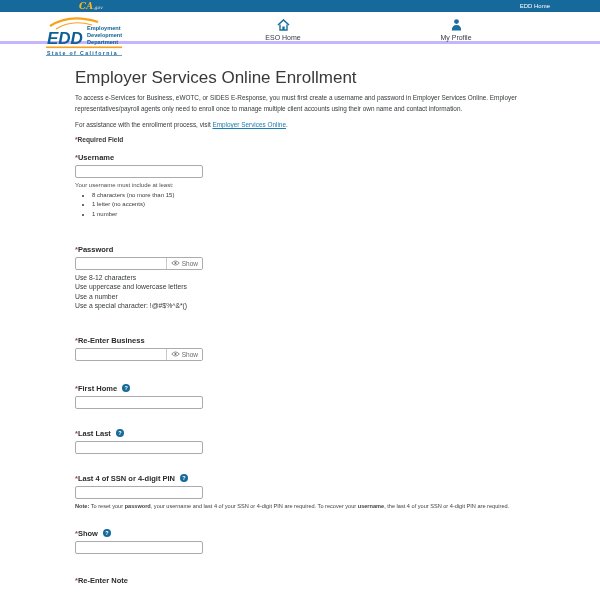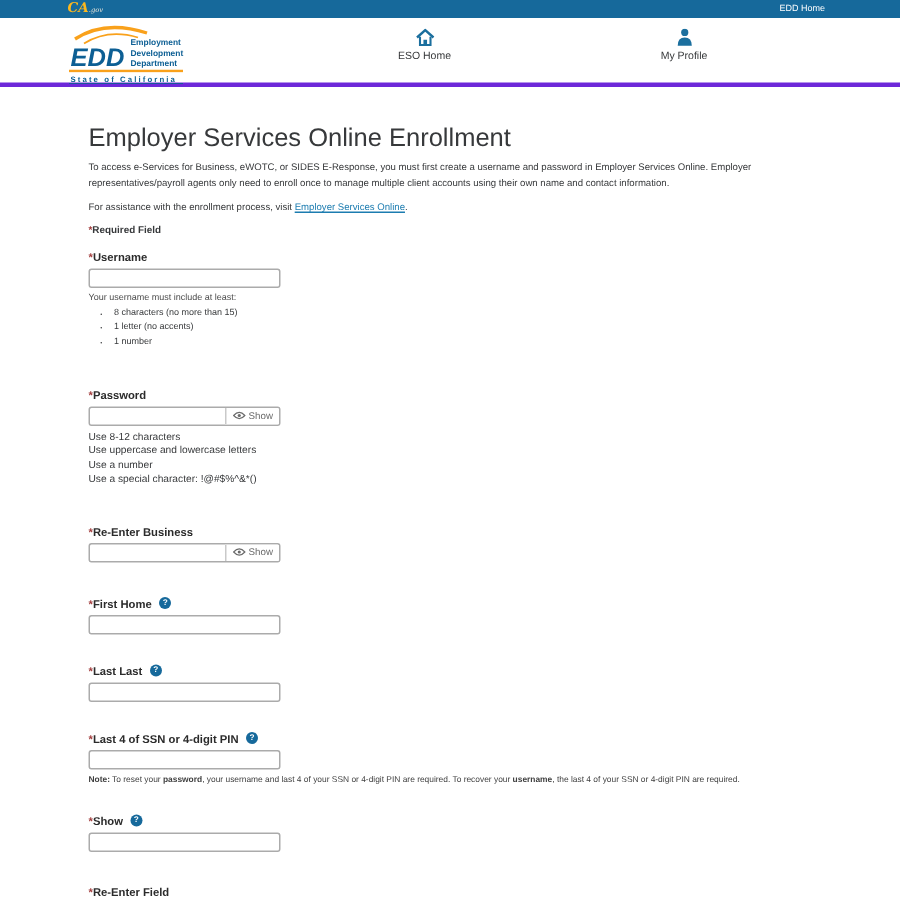--- a/index.html
+++ b/index.html
@@ -12,39 +12,39 @@
   }
   
   .topbar {
     height:12px; background:#16699B;
     display:flex; align-items:center; justify-content:space-between;
     padding:0 50px 0 45px;
   }
   .ca-logo { line-height:12px; cursor:pointer; }
   .ca-logo .ca {
     color:#FDB81E; font-family:"DejaVu Serif", serif;
-    font-style:italic; font-weight:bold; font-size:9px;
+    font-style:italic; font-weight:bold; font-size:9px;margin-left:34px;
   }
   .ca-logo .gov {
     color:#E8E4D9; font-family:"DejaVu Serif", serif;
     font-style:italic; font-size:4.5px;
   }
   .topbar-link { color:#ffffff; font-size:6px; text-decoration:none; cursor:pointer; }
 
   
-  .header { position:relative; height:46px; background:#ffffff; border-bottom:3px solid #6d28d9; }
+  .header { position:relative; height:32px; background:#ffffff; border-bottom:3px solid #c4b5fd; }
   .edd-logo { position:absolute; left:44px; top:4px; cursor:pointer; }
   .nav-item { position:absolute; top:7px; width:100px; text-align:center; cursor:pointer; }
   .nav-item svg { display:block; margin:0 auto; }
   .nav-label { display:block; margin-top:3px; font-size:7px; color:#37393B; }
   #nav-eso { left:233px; }
   #nav-profile { left:406px; }
 
   
-  .main { padding:0 45px 0 59px; }
+  .main { padding:0 45px 0 75px; }
   h1 { font-size:17px; font-weight:400; color:#37393B; margin:24px 0 0 0; line-height:19px; }
   .intro { font-size:6.4px; line-height:11px; margin:5px 0 0 0; max-width:505px; }
   .assist { font-size:6.4px; margin:7px 0 0 0; }
   .assist a { color:#1C7CB0; text-decoration:underline; cursor:pointer; }
   .required-note { font-size:6.6px; margin:8px 0 0 0; font-weight:bold; }
 
   .field-label { font-size:7.5px; font-weight:bold; display:flex; align-items:center; color:#2b2b2b; }
   .req { color:#A33E3E; font-weight:bold; }
   .help-icon {
     width:8px; height:8px; border-radius:50%; background:#16699B;
@@ -228,18 +228,18 @@
       <span class="req">*</span>
         <span>Show</span>
       <span class="help-icon">?</span>
     </div>
     <input class="text-input" type="text" style="">
   </div>
 
   <div class="reenter-email-field">
     <div class="field-label">
       <span class="req">*</span>
-        <span>Re-Enter Field</span>
+        <span>Re-Enter Note</span>
     </div>
 
   </div>
 
 </div>
 
 </body></html>

